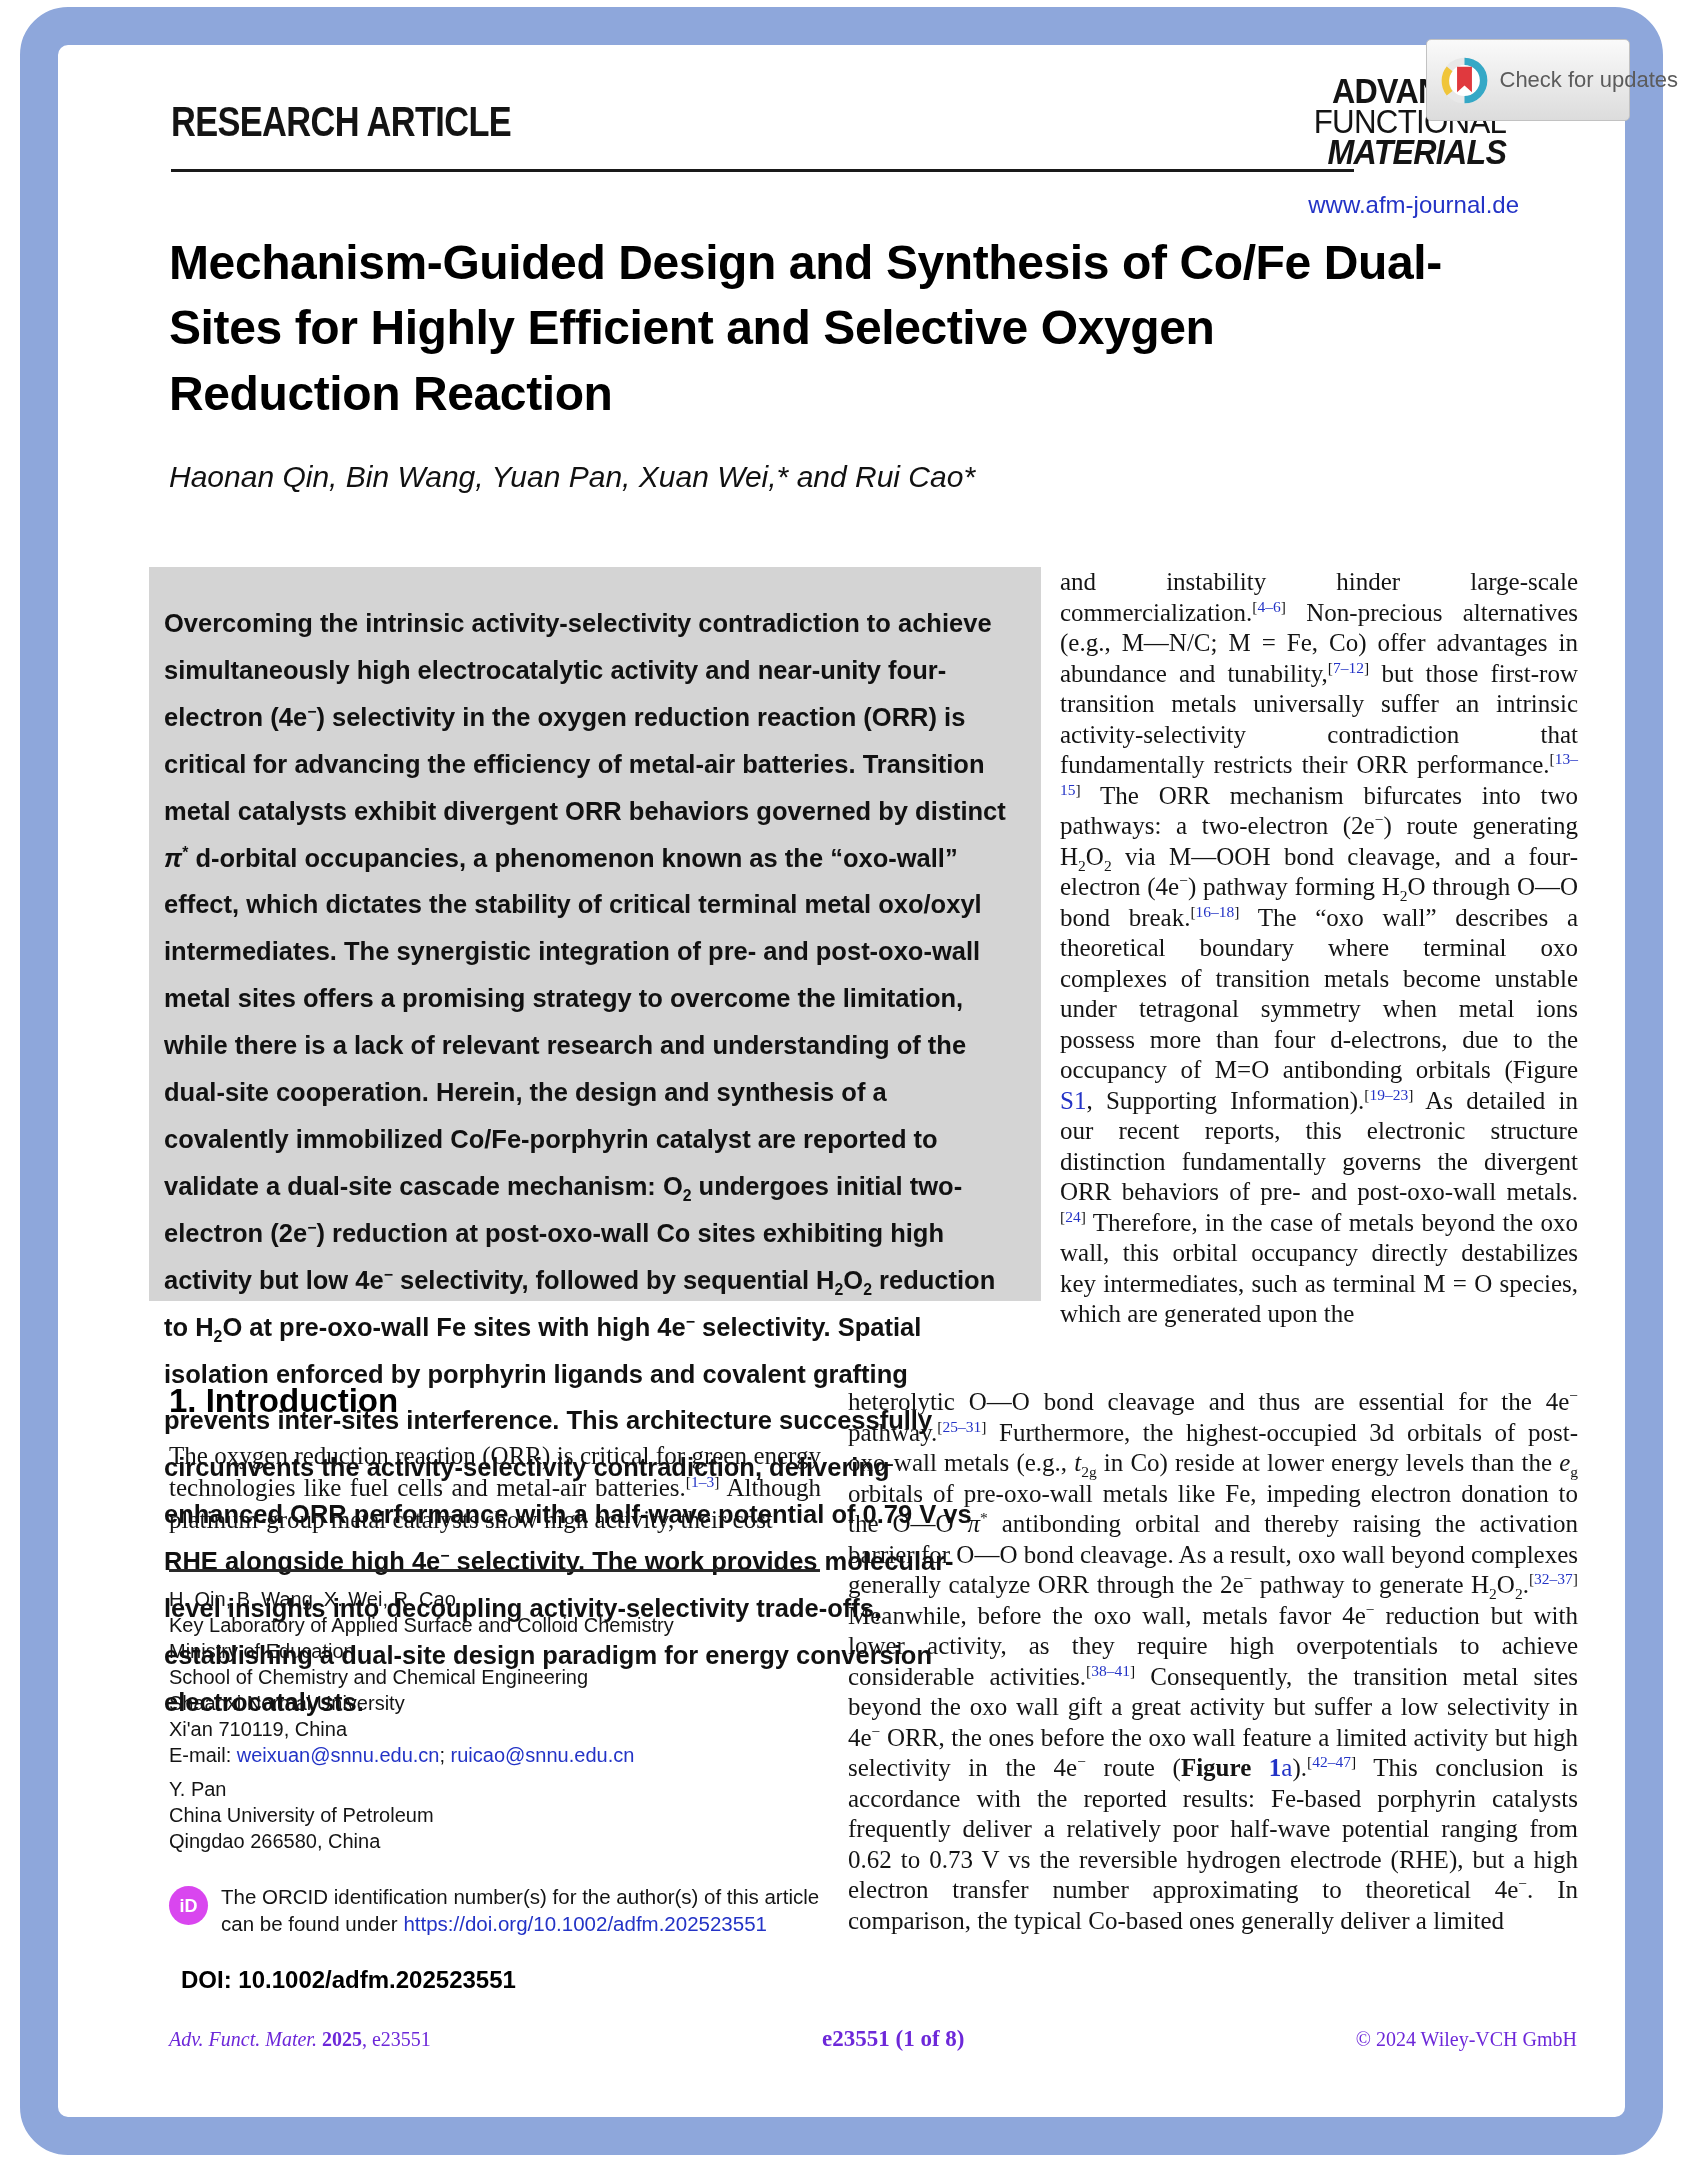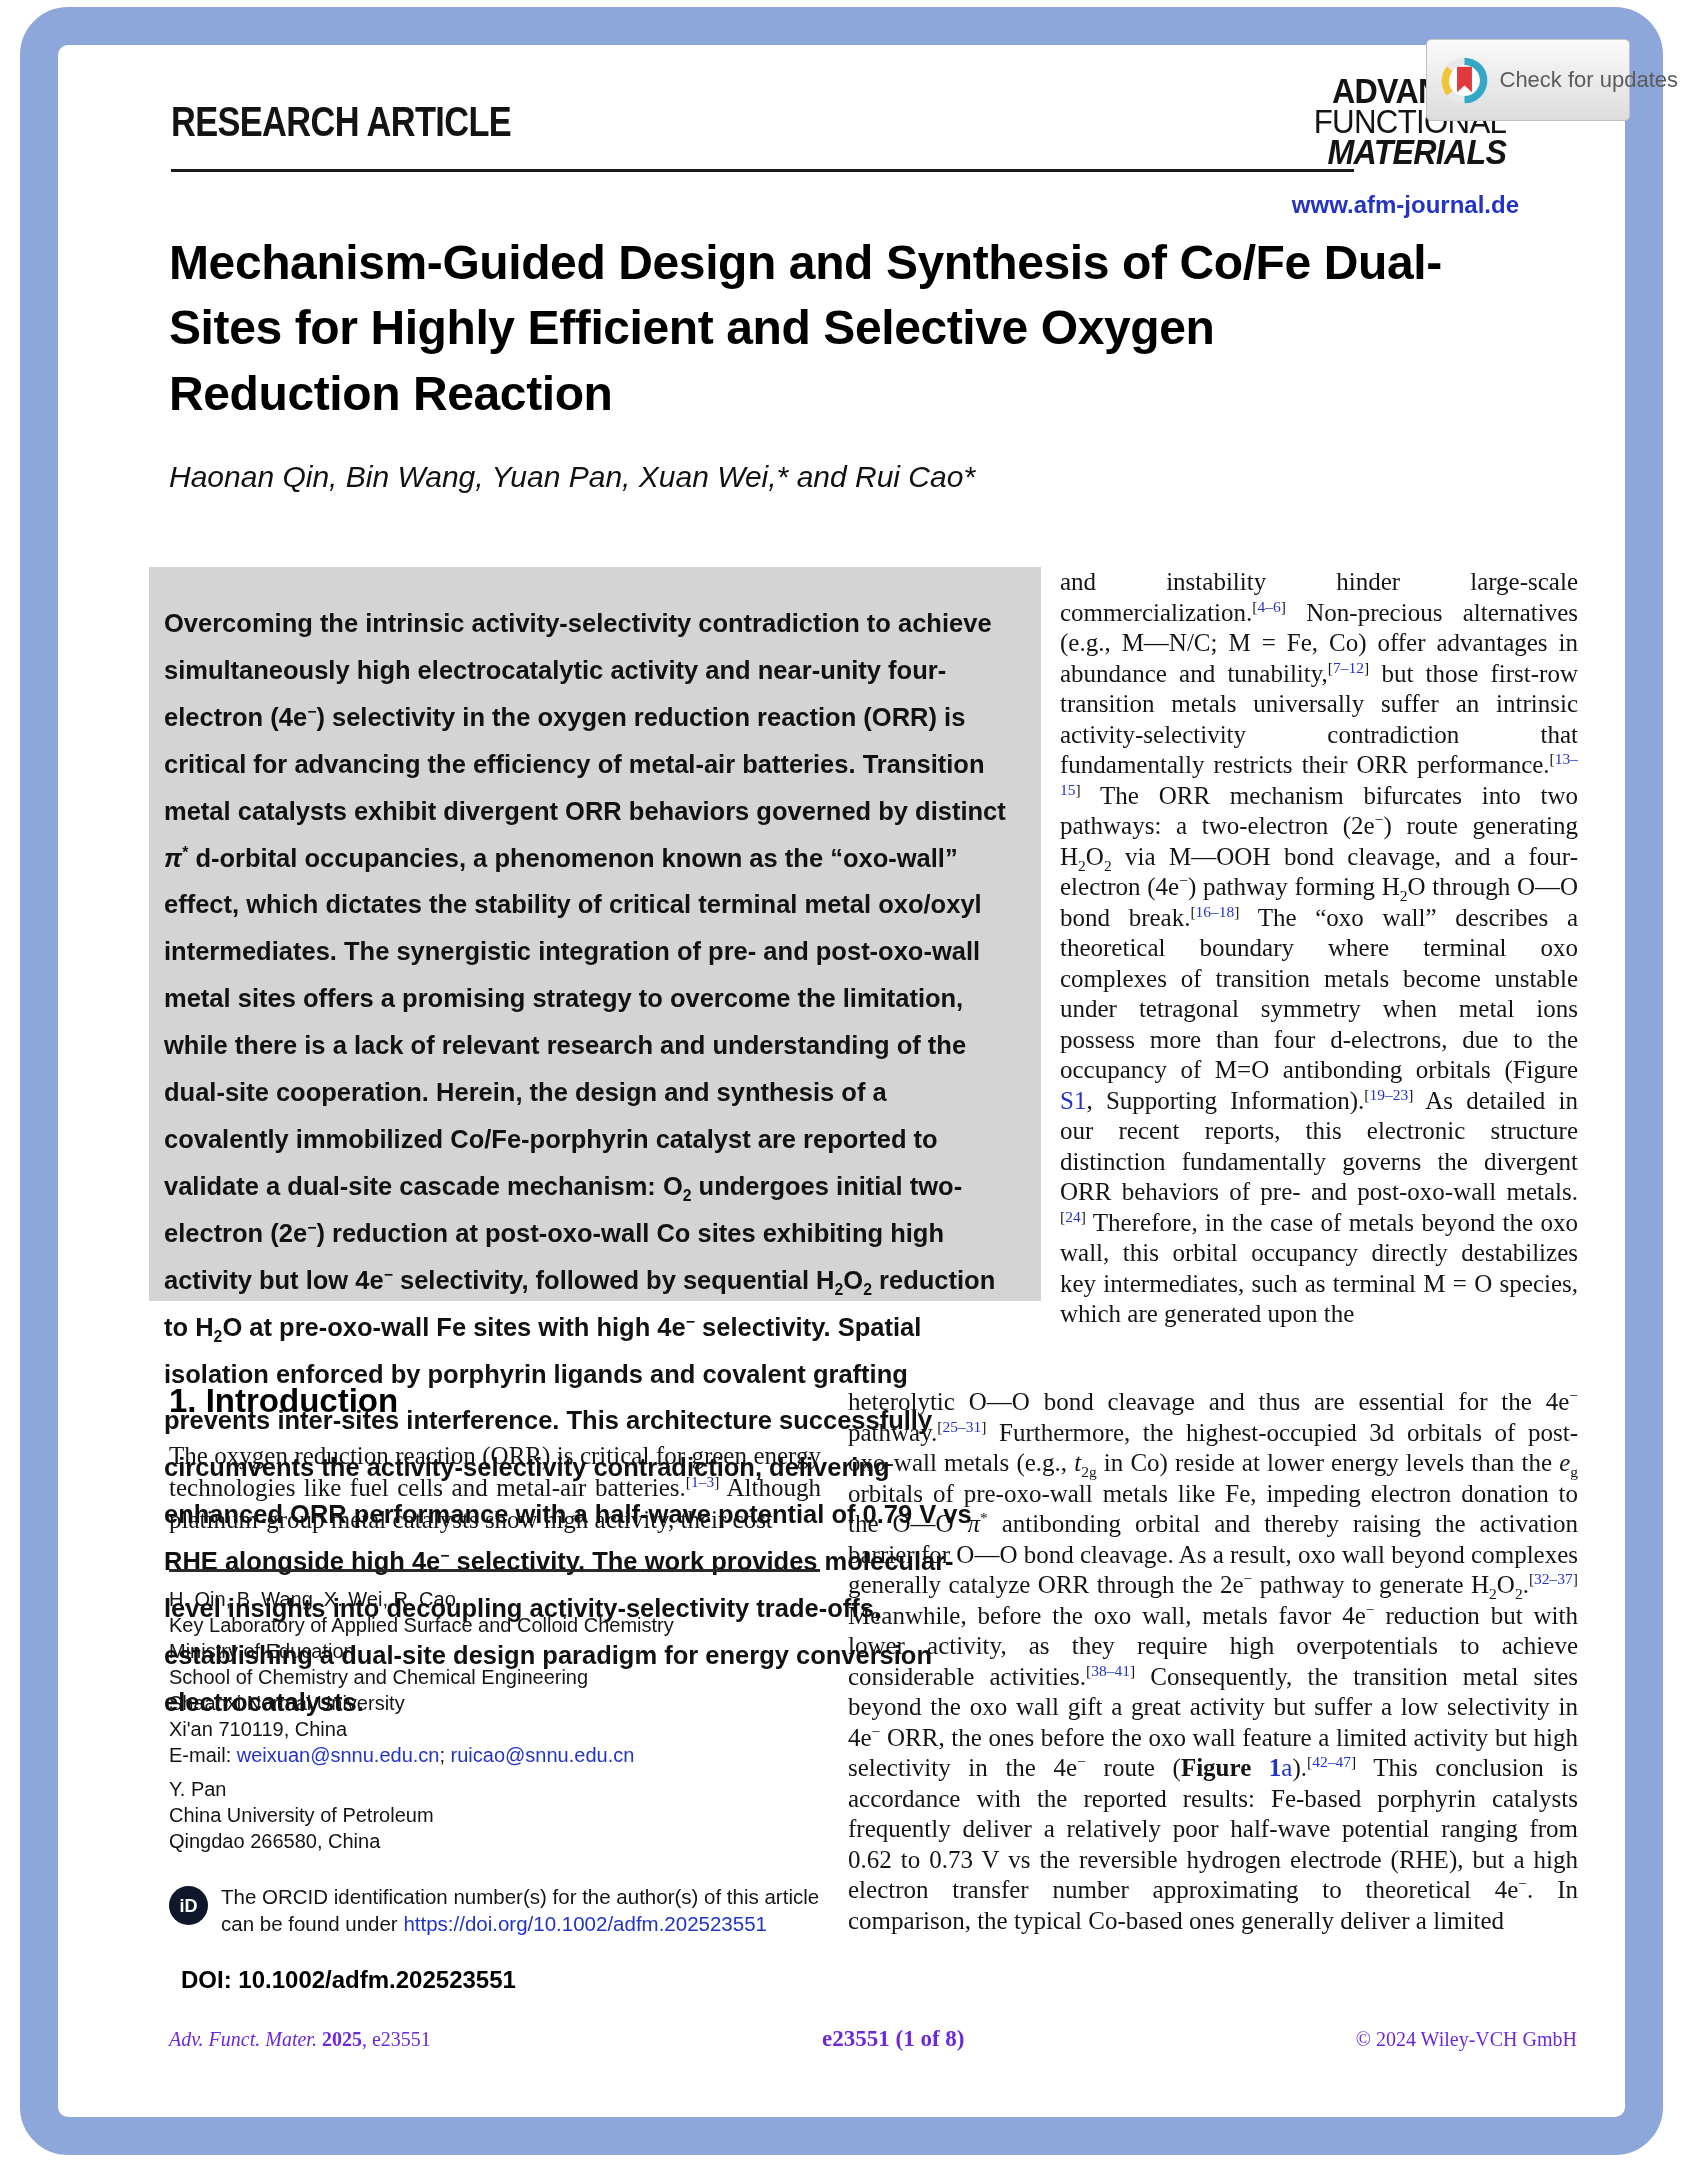--- a/index.html
+++ b/index.html
@@ -15,21 +15,21 @@
   .badge-label{font-family:"Liberation Sans",sans-serif;font-size:22px;color:#5b5b5b;white-space:nowrap;}
   .kicker{position:absolute;left:171px;top:97px;font-family:"Liberation Sans",sans-serif;
           font-size:43px;font-weight:800;letter-spacing:-0.8px;transform:scaleX(0.8);transform-origin:left;}
   .header-rule{position:absolute;left:171px;top:169px;width:1183px;height:2.5px;background:#1a1a1a;}
   .logo{position:absolute;right:177px;top:76px;text-align:right;font-family:"Liberation Sans",sans-serif;
         line-height:0.88;transform:scaleX(0.92);transform-origin:right top;letter-spacing:-0.8px;}
   .logo .l0{font-size:35px;font-weight:800;}
   .logo .l1{font-size:34px;font-weight:400;}
   .logo .l2{font-size:35px;font-weight:800;font-style:italic;}
   .site{position:absolute;right:164px;top:191px;font-family:"Liberation Sans",sans-serif;
-        font-weight:700;font-size:24px;color:#2333c6;}
+        font-weight:400;font-size:24px;color:#2333c6;}
 
   
   .title{position:absolute;left:169px;top:230px;width:1282px;font-family:"Liberation Sans",sans-serif;
          font-weight:700;font-size:48px;line-height:1.36;letter-spacing:-0.4px;color:#000;}
   .authors{position:absolute;left:169px;top:460px;font-family:"Liberation Sans",sans-serif;
            font-style:italic;font-size:30px;color:#111;}
 
   
   .abstract{position:absolute;left:149px;top:567px;width:892px;height:734px;background:#d4d4d4;
             box-sizing:border-box;padding:33px 31px 16px 15px;
@@ -46,21 +46,21 @@
            font-size:25px;line-height:1.27;}
 
   
   .fn-rule{position:absolute;left:169px;top:1569px;width:651px;height:2.5px;background:#2a2a2a;}
   .fn{position:absolute;left:169px;top:1586px;width:657px;font-family:"Liberation Sans",sans-serif;
       font-size:20px;line-height:1.3;color:#141414;}
   .fn .grp{margin-bottom:8.2px;}
   .orcid{position:absolute;left:169px;top:1883px;width:674px;font-family:"Liberation Sans",sans-serif;
          font-size:20.5px;line-height:1.34;color:#141414;}
   .orcid-row{display:flex;gap:13px;}
-  .orcid-icon{flex:0 0 auto;width:39px;height:39px;border-radius:50%;background:#0f172a;color:#fff;
+  .orcid-icon{flex:0 0 auto;width:39px;height:39px;border-radius:50%;background:#d946ef;color:#fff;
               font-weight:700;font-size:18px;display:flex;align-items:center;justify-content:center;margin-top:3.3px;}
   .doi{position:absolute;left:181px;top:1966px;font-family:"Liberation Sans",sans-serif;
        font-weight:700;font-size:24px;color:#000;}
 
   
   .footer{position:absolute;left:169px;top:2026px;width:1408px;font-family:Liberation Serif, serif;
           font-size:20px;color:#6d28d9;display:flex;justify-content:space-between;align-items:baseline;}
   .footer .f-center{font-weight:700;font-size:23px;}
 
   

